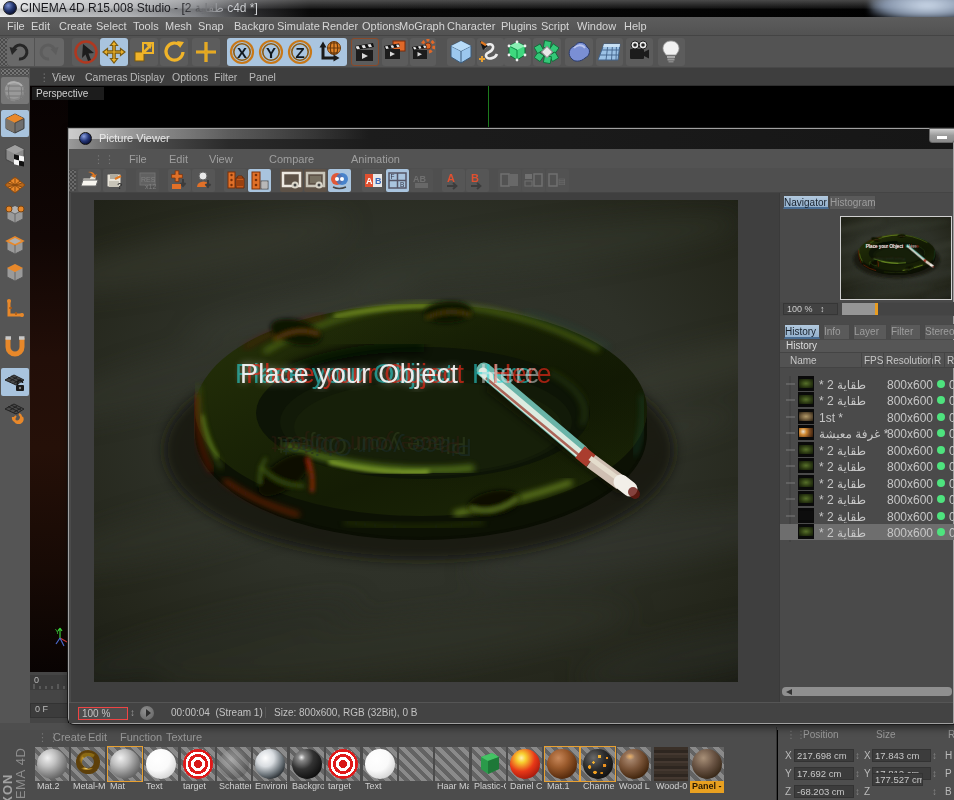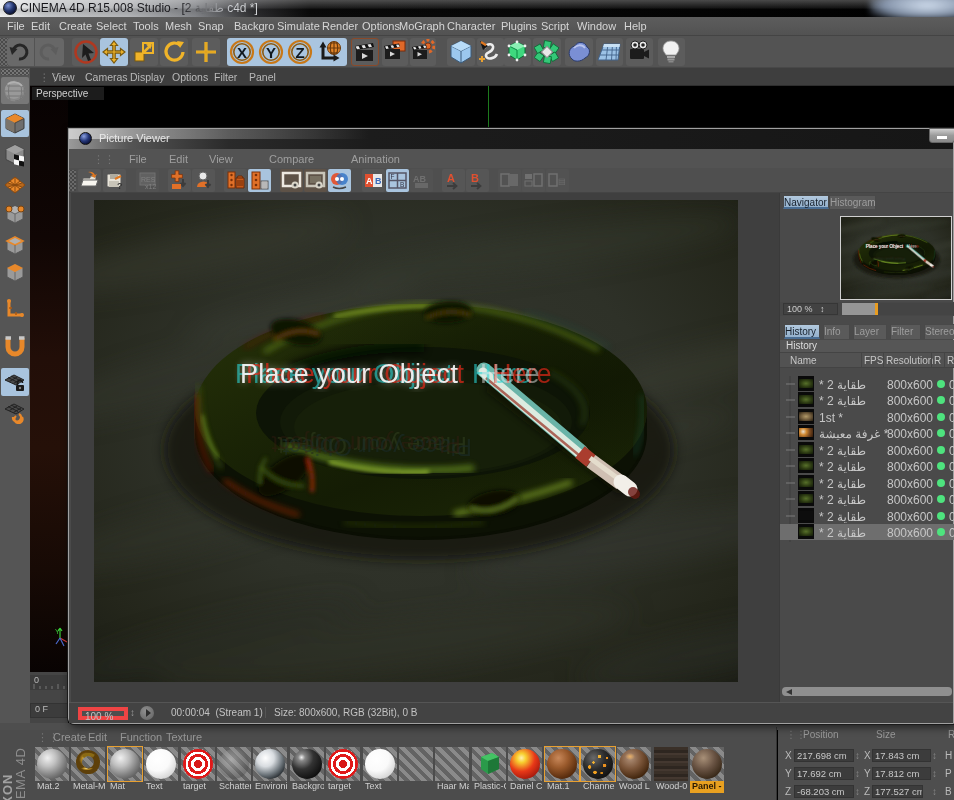--- a/index.html
+++ b/index.html
@@ -541,21 +541,21 @@
     <span class="cfield" style="left:16px;top:42px;width:60px">17.692 cm</span>
     <span class="clbl" style="left:77px;top:43px;color:#888">↕</span>
 <span class="clbl" style="left:86px;top:43px">Y</span>
     <span class="cfield" style="left:94px;top:42px;width:59px">17.812 cm</span>
     <span class="clbl" style="left:154px;top:43px;color:#888">↕</span>
 <span class="clbl" style="left:167px;top:43px">P</span>
 <span class="clbl" style="left:7px;top:61px">Z</span>
     <span class="cfield" style="left:16px;top:60px;width:60px">-68.203 cm</span>
     <span class="clbl" style="left:77px;top:61px;color:#888">↕</span>
 <span class="clbl" style="left:86px;top:61px">Z</span>
-    <span class="cfield" style="left:94px;top:60px;width:51px">177.527 cm</span>
+    <span class="cfield" style="left:94px;top:48px;width:51px">177.527 cm</span>
     <span class="clbl" style="left:154px;top:61px;color:#888">↕</span>
 <span class="clbl" style="left:167px;top:61px">B</span>
 </div>
 <div class="abs" id="pv">
 <div id="pvtitle">
       <div class="gloss"></div>
       <div id="pvico"></div>
       <span class="ptext">Picture Viewer</span>
       <div id="pvmin"></div>
     </div>
@@ -961,21 +961,21 @@
           </div>
           <span class="hname">* 2 طقاية</span>
           <span class="hres">800x600</span>
           <span class="hdot"></span>
           <span class="hzero">0</span>
         </div>
   </div>
   <div id="hscroll"></div>
 </div>
 <div id="pvstatus">
-<span style="position:absolute;left:9px;top:4px;width:50px;height:13px;background:#4e4e4e;border:4px solid #ef4444;padding:0 3px;line-height:12px;">100 %</span>
+<span style="position:absolute;left:9px;top:4px;width:50px;height:13px;background:#4e4e4e;border:1px solid #ef4444;padding:0 3px;line-height:12px;">100 %</span>
 <span style="position:absolute;left:61px;top:4px;color:#999;">↕</span>
 <span style="position:absolute;left:71px;top:3px;width:14px;height:14px;border-radius:50%;background:radial-gradient(circle at 40% 35%,#909090,#606060);"></span>
       <span style="position:absolute;left:77px;top:6px;width:0;height:0;border-left:5px solid #2e2e2e;border-top:4px solid transparent;border-bottom:4px solid transparent;"></span>
 <span style="position:absolute;left:102px;top:4px;">00:00:04&nbsp; (Stream 1)</span>
 <span style="position:absolute;left:196px;top:4px;border-left:1px solid #555;padding-left:8px;">Size: 800x600, RGB (32Bit), 0 B</span>
 </div>
 </div>
 <div class="abs" id="maxon">
 <span style="position:absolute;left:0px;top:147px;transform:rotate(-90deg);transform-origin:0 0;font-size:13px;font-weight:bold;color:#a2a2a2;letter-spacing:1px;">MAXON</span>
 <span style="position:absolute;left:13px;top:143px;transform:rotate(-90deg);transform-origin:0 0;font-size:13px;color:#8e8e8e;letter-spacing:0.5px;">CINEMA&nbsp;4D</span>

